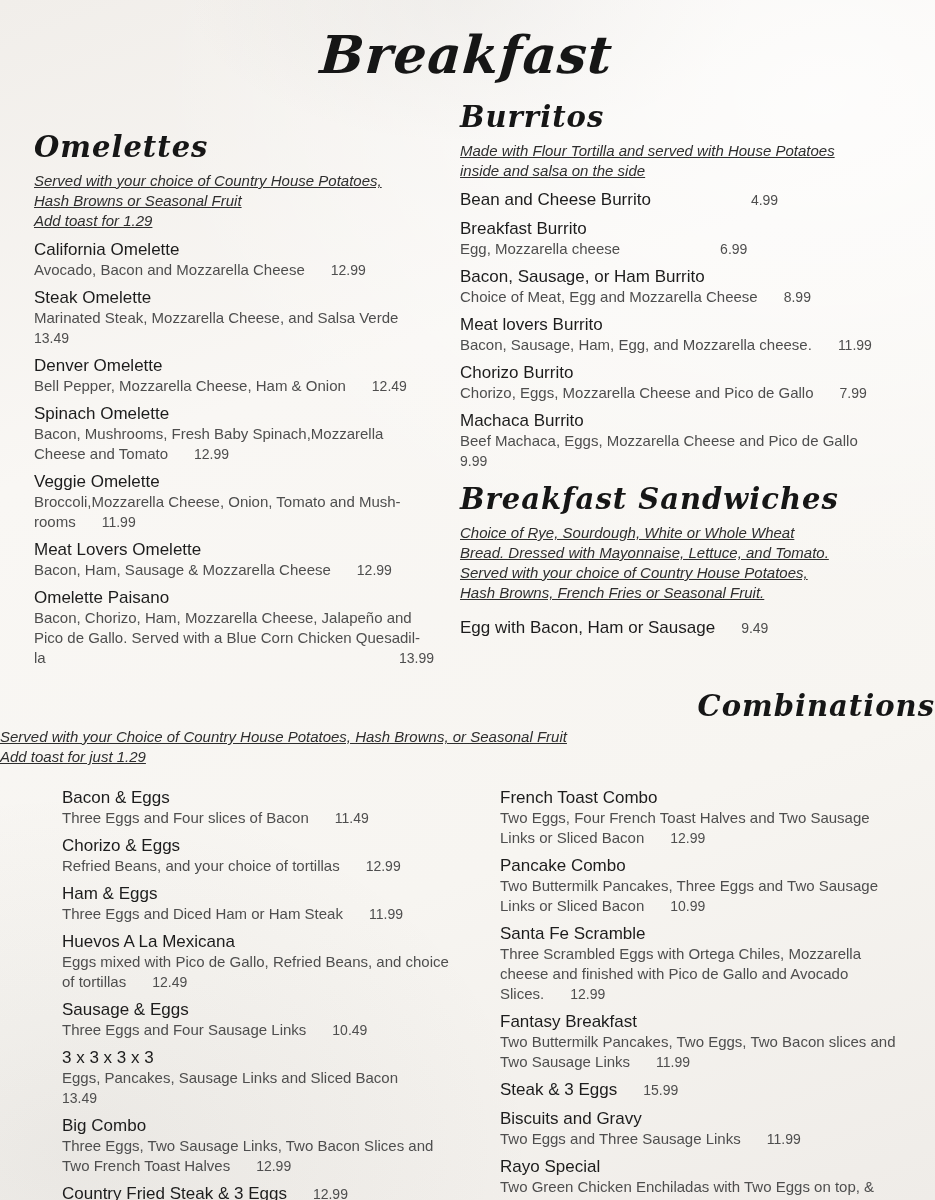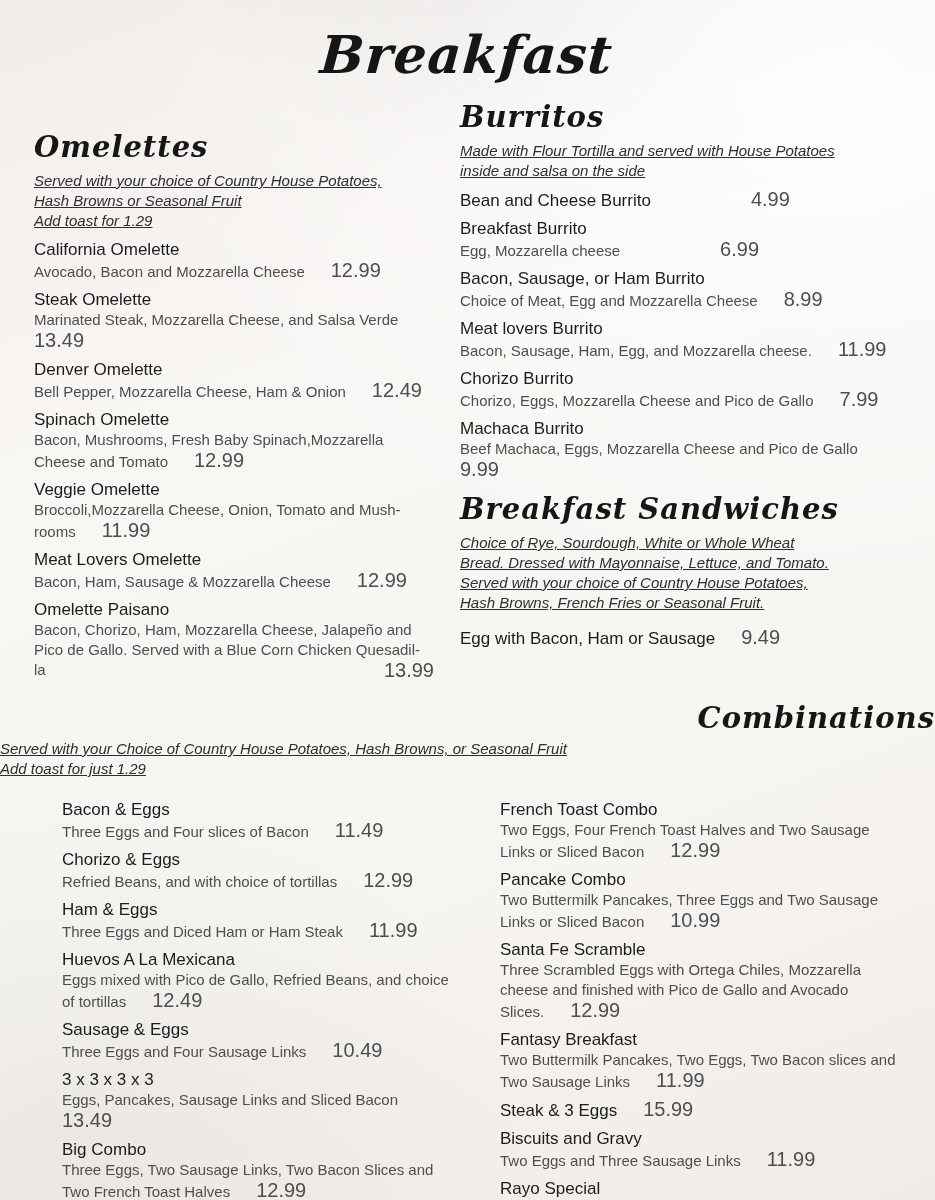--- a/index.html
+++ b/index.html
@@ -59,21 +59,21 @@
   }
   .desc-line {
     font-size: 15px;
     line-height: 20px;
     color: #4e4e4e;
   }
   .desc-line.justify {
     display: flex;
     justify-content: space-between;
   }
-  .price { color: #4e4e4e; font-size: 20px; margin-left: 26px; white-space: nowrap; }
+  .price { color: #4e4e4e; font-size: 14px; margin-left: 26px; white-space: nowrap; }
   .price.wide { margin-left: 100px; }
   .desc-line.justify .price { margin-left: 0; }
   .section-sandwiches { margin-top: 10px; }
   .section-combinations { margin-top: 14px; }
   .combo-title { text-align: right; font-size: 29px; margin-bottom: 4px; }
   .combo-intro { text-align: left; margin-bottom: 6px; }
   .combo-columns {
     display: grid;
     grid-template-columns: 414px 1fr;
     column-gap: 24px;
@@ -197,21 +197,21 @@
         <div class="intro-line">Add toast for just 1.29</div>
       </div>
     <div class="combo-columns">
       <div class="items">
           <div class="menu-item">
             <div class="name-line"><span>Bacon &amp; Eggs</span></div>
             <div class="desc-line"><span>Three Eggs and Four slices of Bacon</span><span class="price">11.49</span></div>
           </div>
           <div class="menu-item">
             <div class="name-line"><span>Chorizo &amp; Eggs</span></div>
-            <div class="desc-line"><span>Refried Beans, and with choice of tortillas</span><span class="price">12.99</span></div>
+            <div class="desc-line"><span>Refried Beans, and your choice of tortillas</span><span class="price">12.99</span></div>
           </div>
           <div class="menu-item">
             <div class="name-line"><span>Ham &amp; Eggs</span></div>
             <div class="desc-line"><span>Three Eggs and Diced Ham or Ham Steak</span><span class="price">11.99</span></div>
           </div>
           <div class="menu-item">
             <div class="name-line"><span>Huevos A La Mexicana</span></div>
             <div class="desc-line"><span>Eggs mixed with Pico de Gallo, Refried Beans, and choice</span></div>
             <div class="desc-line"><span>of tortillas</span><span class="price">12.49</span></div>
           </div>

